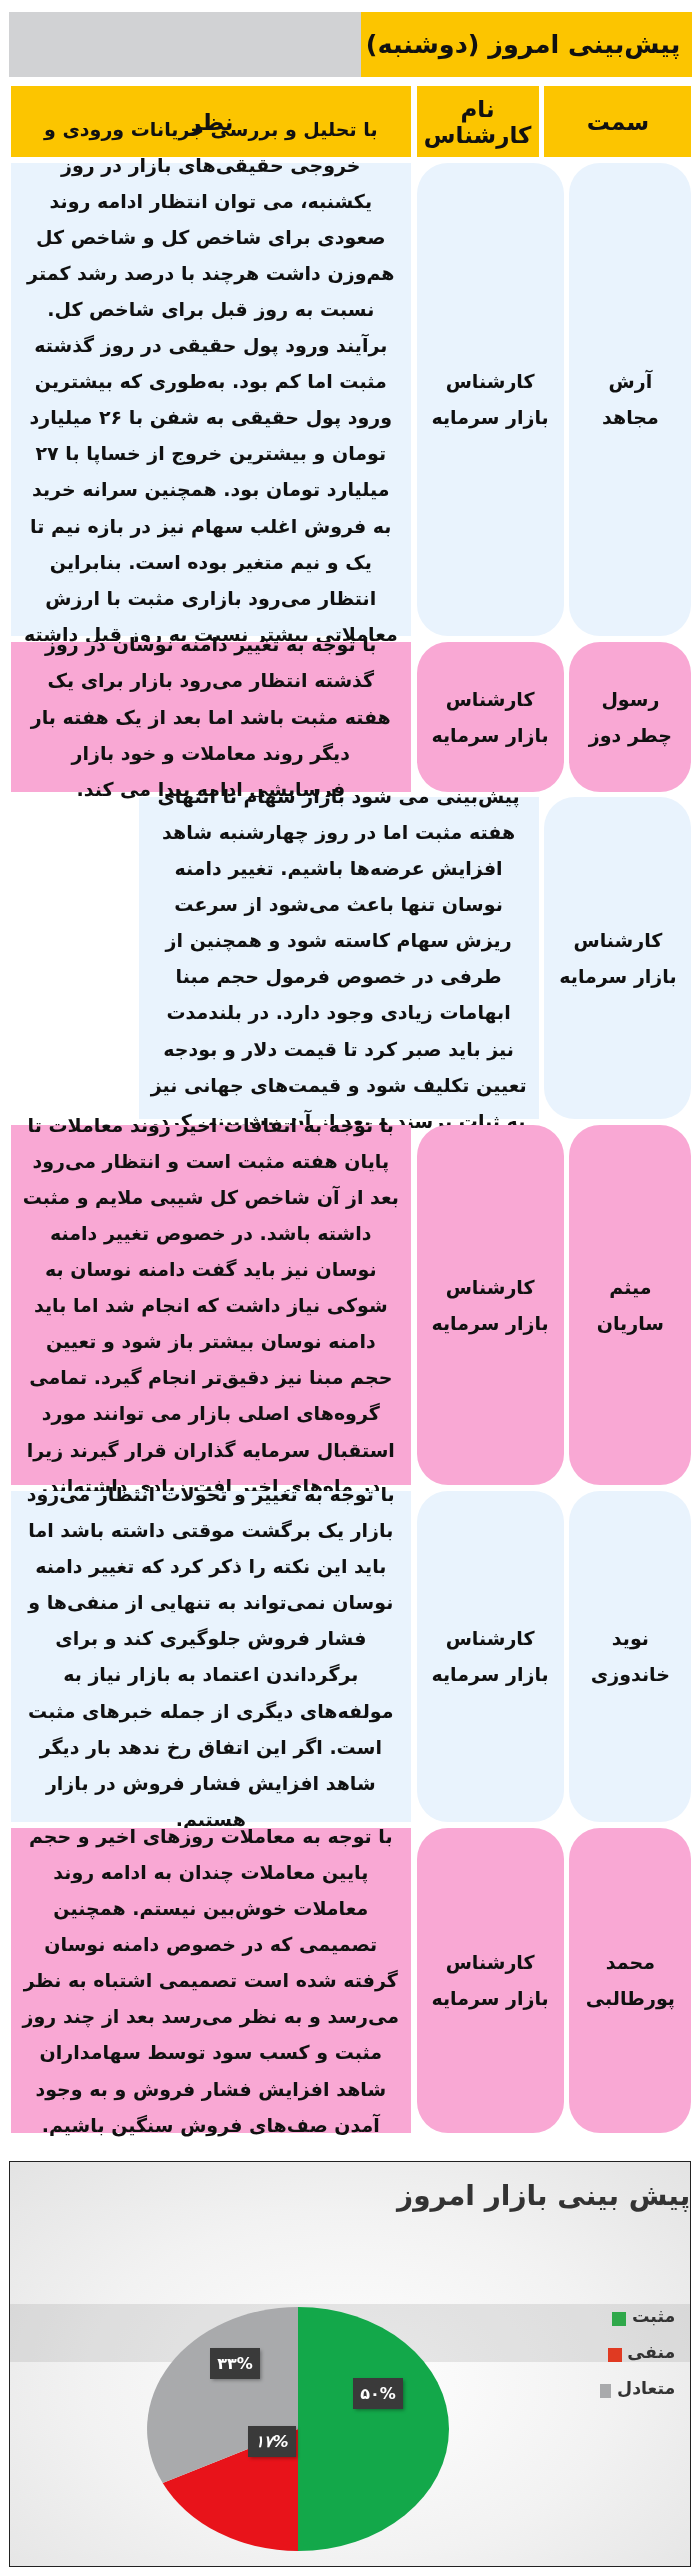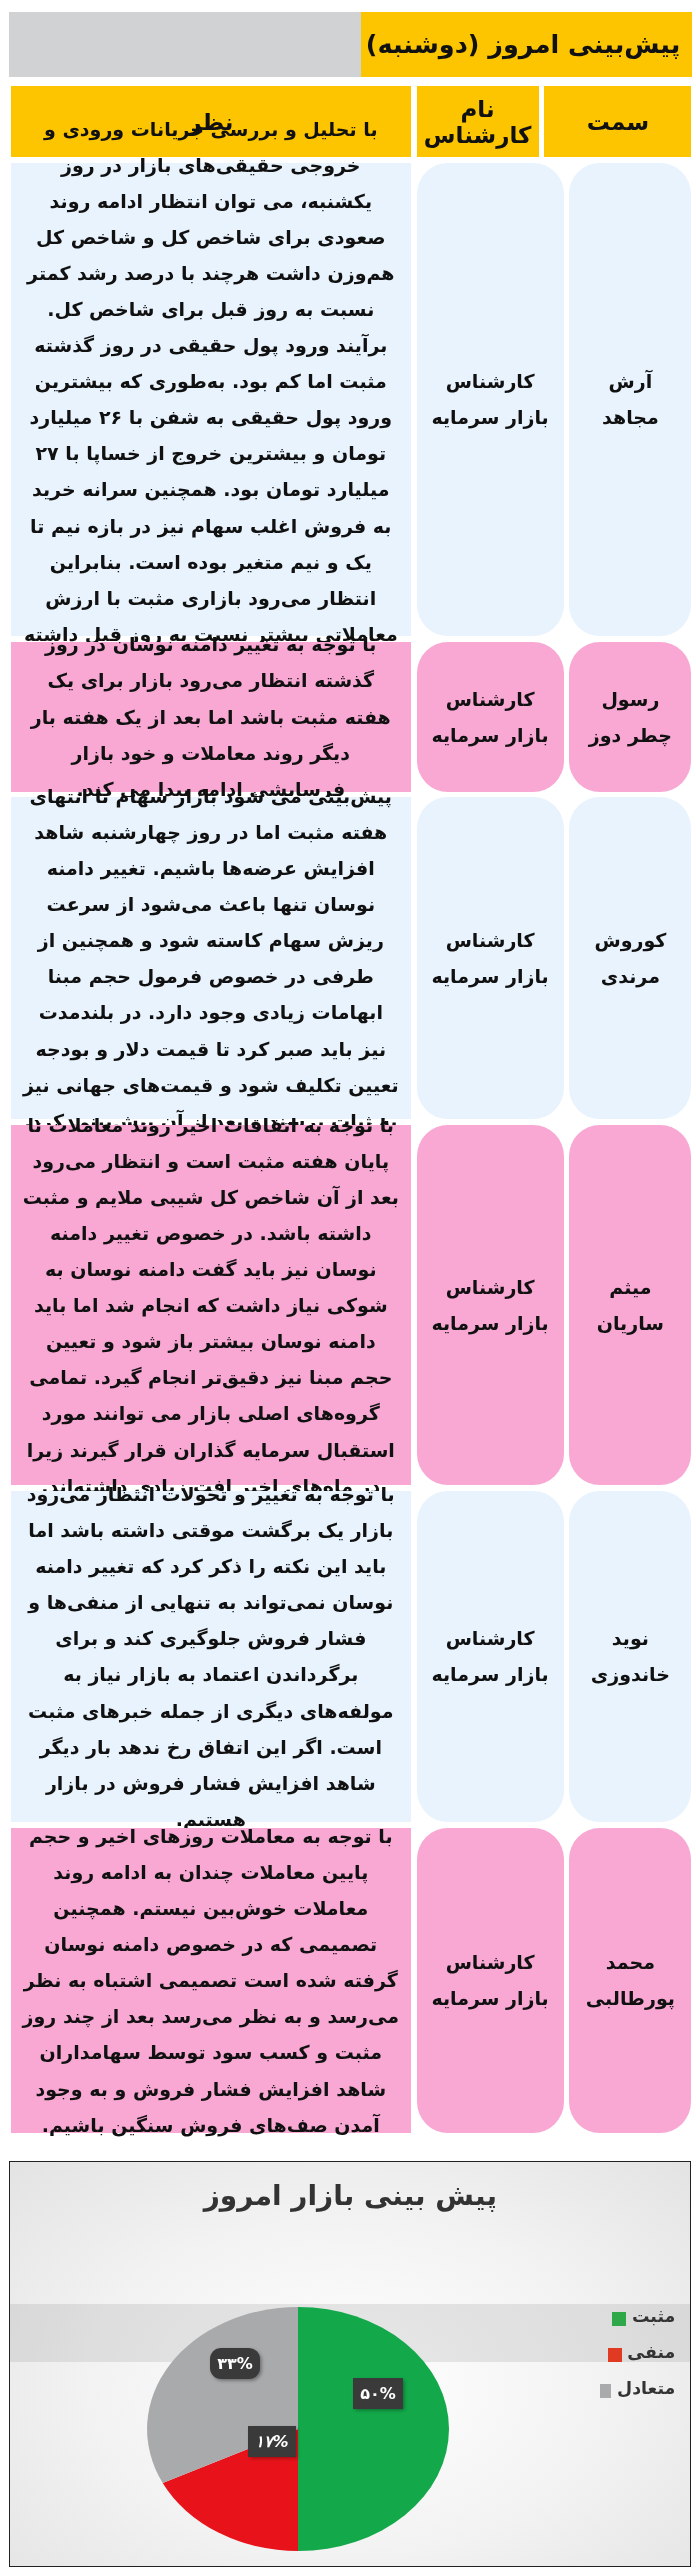--- a/index.html
+++ b/index.html
@@ -18,21 +18,21 @@
   .c-op { width: 400px; }
   .hdr .cell { background: #fcc500; height: 71px; font-size: 23px; font-weight: bold; }
   .row .cell { font-size: 19px; font-weight: bold; line-height: 1.9; }
   .row.light .cell { background: #e9f3fd; }
   .row.dark .cell { background: #f9a8d4; }
   .row .c-op { padding: 23px 11.6px; }
   .row .c-name, .row .c-pos { padding: 17px 8px; border-radius: 31px; }
 
   .chart-frame { position: absolute; top: 2161px; left: 9.3px; width: 682px; height: 406px; box-sizing: border-box;
                  border: 1.2px solid #222; background: radial-gradient(ellipse at 50% 55%, #ffffff 0%, #f2f2f2 55%, #e3e3e3 100%); overflow: hidden; }
-  .chart-title { position: absolute; top: 17.4px; left: 0; right: 0; text-align: center; font-size: 28px; font-weight: bold; color: #333; }
+  .chart-title { position: absolute; top: 17.4px; left: 0; right: 0; font-size: 28px; font-weight: bold; color: #333; }
   .wm-band { position: absolute; top: 142px; left: 0; right: 0; height: 58px; background: rgba(150,150,150,0.22); }
   .pie { position: absolute; top: 145px; left: 137px; width: 302px; height: 244px; }
   .pie svg { width: 100%; height: 100%; }
   .pct { position: absolute; background: #3a3a3a; color: #fff; font-size: 16px; font-weight: bold;
          padding: 5.8px 7px; box-shadow: 1.7px 1.7px 3.5px rgba(0,0,0,0.35); direction: ltr; }
   .legend { position: absolute; top: 144px; right: 15px; width: 75px; }
   .leg-item { display: flex; align-items: flex-end; justify-content: flex-start; margin-bottom: 16px; font-size: 17.4px; font-weight: bold; color: #333; }
   .leg-swatch { width: 14px; height: 14px; margin-right: 5.8px; }
 </style>
 </head>
@@ -56,21 +56,20 @@
     <div class="cell c-op">با تحلیل و بررسی جریانات ورودی و خروجی حقیقی‌های بازار در روز یکشنبه، می توان انتظار ادامه روند صعودی برای شاخص کل و شاخص کل هم‌وزن داشت هرچند با درصد رشد کمتر نسبت به روز قبل برای شاخص کل. برآیند ورود پول حقیقی در روز گذشته مثبت اما کم بود. به‌طوری که بیشترین ورود پول حقیقی به شفن با ۲۶ میلیارد تومان و بیشترین خروج از خساپا با ۲۷ میلیارد تومان بود. همچنین سرانه خرید به فروش اغلب سهام نیز در بازه نیم تا یک و نیم متغیر بوده است. بنابراین انتظار می‌رود بازاری مثبت با ارزش معاملاتی بیشتر نسبت به روز قبل داشته باشیم.</div>
   </div>
 
   <div class="trow row dark" style="height:150px;">
     <div class="cell c-name">رسول چطر دوز</div>
     <div class="cell c-pos">کارشناس بازار سرمایه</div>
     <div class="cell c-op">با توجه به تغییر دامنه نوسان در روز گذشته انتظار می‌رود بازار برای یک هفته مثبت باشد اما بعد از یک هفته بار دیگر روند معاملات و خود بازار فرسایشی ادامه پیدا می کند.</div>
   </div>
 
   <div class="trow row light" style="height:322px;">
-    <div class="cell c-name">کوروش مرندی</div>
     <div class="cell c-pos">کارشناس بازار سرمایه</div>
     <div class="cell c-op">پیش‌بینی می شود بازار سهام تا انتهای هفته مثبت اما در روز چهارشنبه شاهد افزایش عرضه‌ها باشیم. تغییر دامنه نوسان تنها باعث می‌شود از سرعت ریزش سهام کاسته شود و همچنین از طرفی در خصوص فرمول حجم مبنا ابهامات زیادی وجود دارد. در بلندمدت نیز باید صبر کرد تا قیمت دلار و بودجه تعیین تکلیف شود و قیمت‌های جهانی نیز به ثبات برسند و بعد از آن پیش‌بینی کرد.</div>
   </div>
 
   <div class="trow row dark" style="height:360px;">
     <div class="cell c-name">میثم ساریان</div>
     <div class="cell c-pos">کارشناس بازار سرمایه</div>
     <div class="cell c-op">با توجه به اتفاقات اخیر روند معاملات تا پایان هفته مثبت است و انتظار می‌رود بعد از آن شاخص کل شیبی ملایم و مثبت داشته باشد. در خصوص تغییر دامنه نوسان نیز باید گفت دامنه نوسان به شوکی نیاز داشت که انجام شد اما باید دامنه نوسان بیشتر باز شود و تعیین حجم مبنا نیز دقیق‌تر انجام گیرد. تمامی گروه‌های اصلی بازار می توانند مورد استقبال سرمایه گذاران قرار گیرند زیرا در ماه‌های اخیر افت زیادی داشته‌اند.</div>
   </div>
 
@@ -91,21 +90,21 @@
   <div class="chart-title">پیش بینی بازار امروز</div>
   <div class="wm-band"></div>
   <div class="pie">
     <svg viewBox="0 0 520 420" preserveAspectRatio="none">
 
       <path d="M260,210 L260,0 A260,210 0 0,1 260,420 Z" fill="#13a84a"></path>
       <path d="M260,210 L260,420 A260,210 0 0,1 27,303 Z" fill="#e8131a"></path>
       <path d="M260,210 L27,303 A260,210 0 0,1 260,0 Z" fill="#a9aaac"></path>
     </svg>
   </div>
-  <div class="pct" style="top:186px; left:200px;border-radius:11px;">۳۳%</div>
+  <div class="pct" style="top:186px; left:200px;">۳۳%</div>
   <div class="pct" style="top:216px; left:343px;">۵۰%</div>
   <div class="pct" style="top:264px; left:238px;font-style:italic;">۱۷%</div>
 
   <div class="legend">
     <div class="leg-item">
       <span>مثبت</span>
       <span class="leg-swatch" style="background:#2fa84a;"></span>
     </div>
     <div class="leg-item">
       <span>منفی</span>

